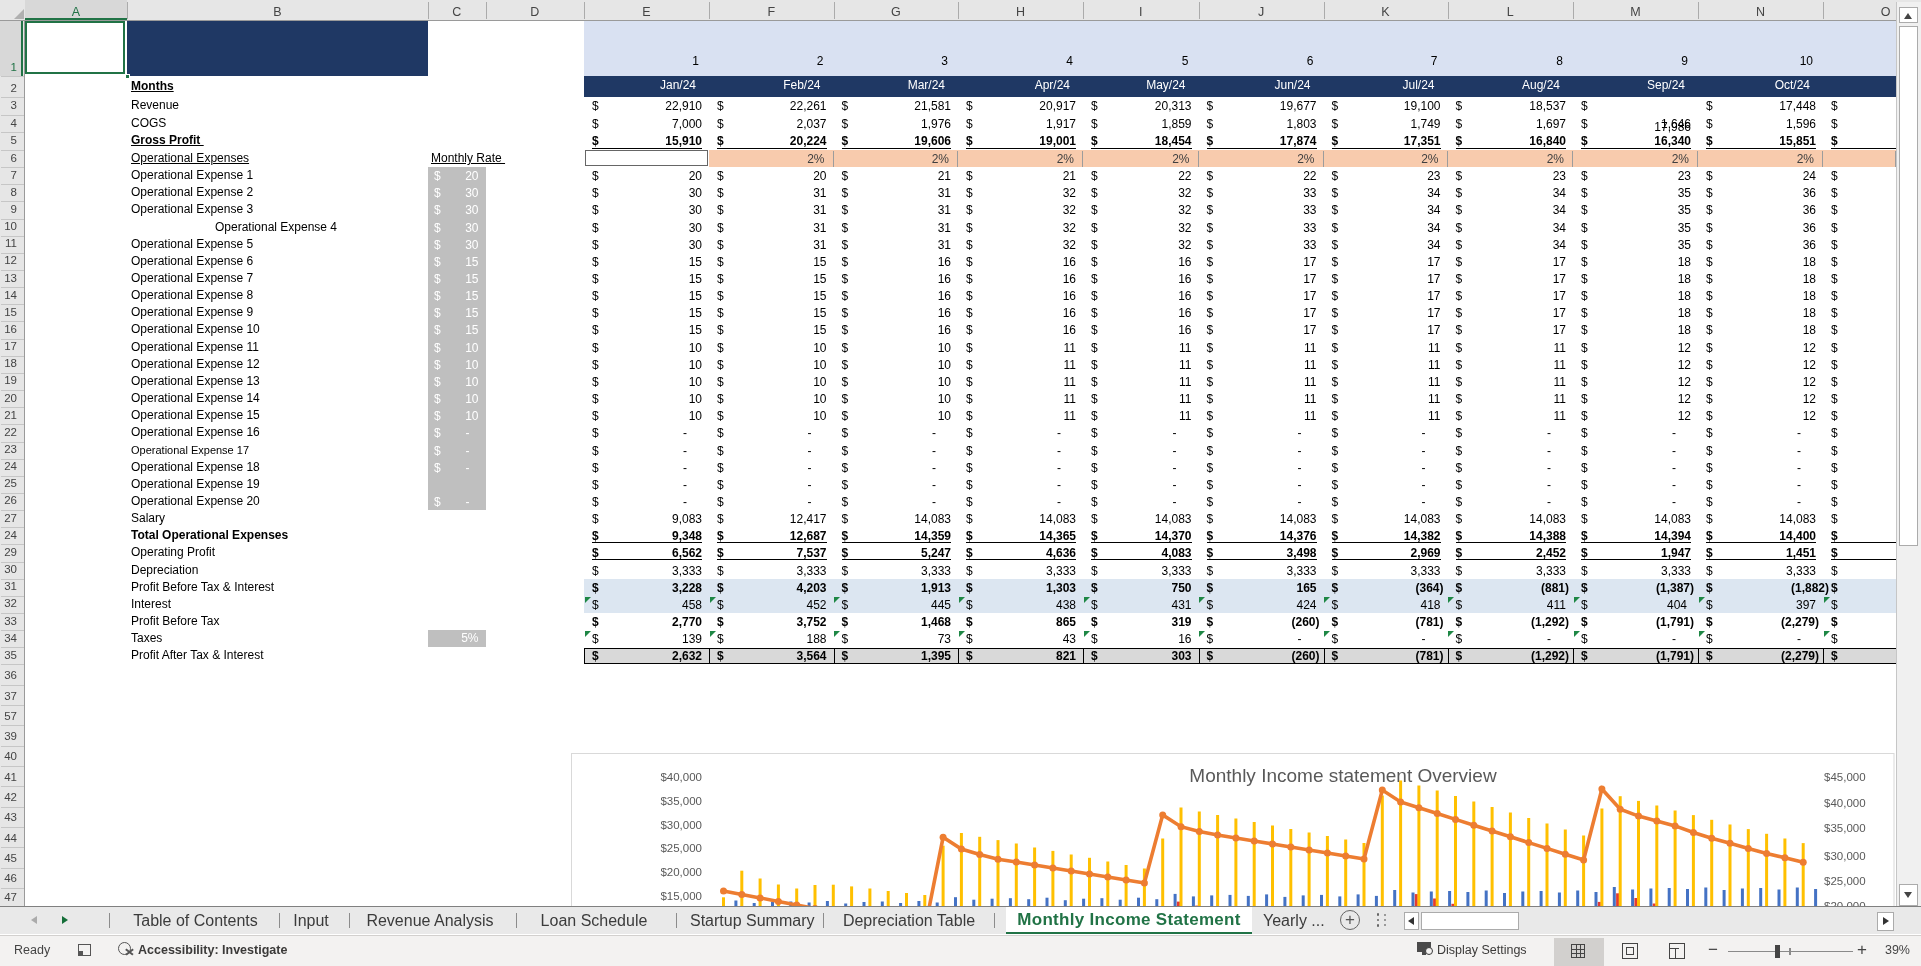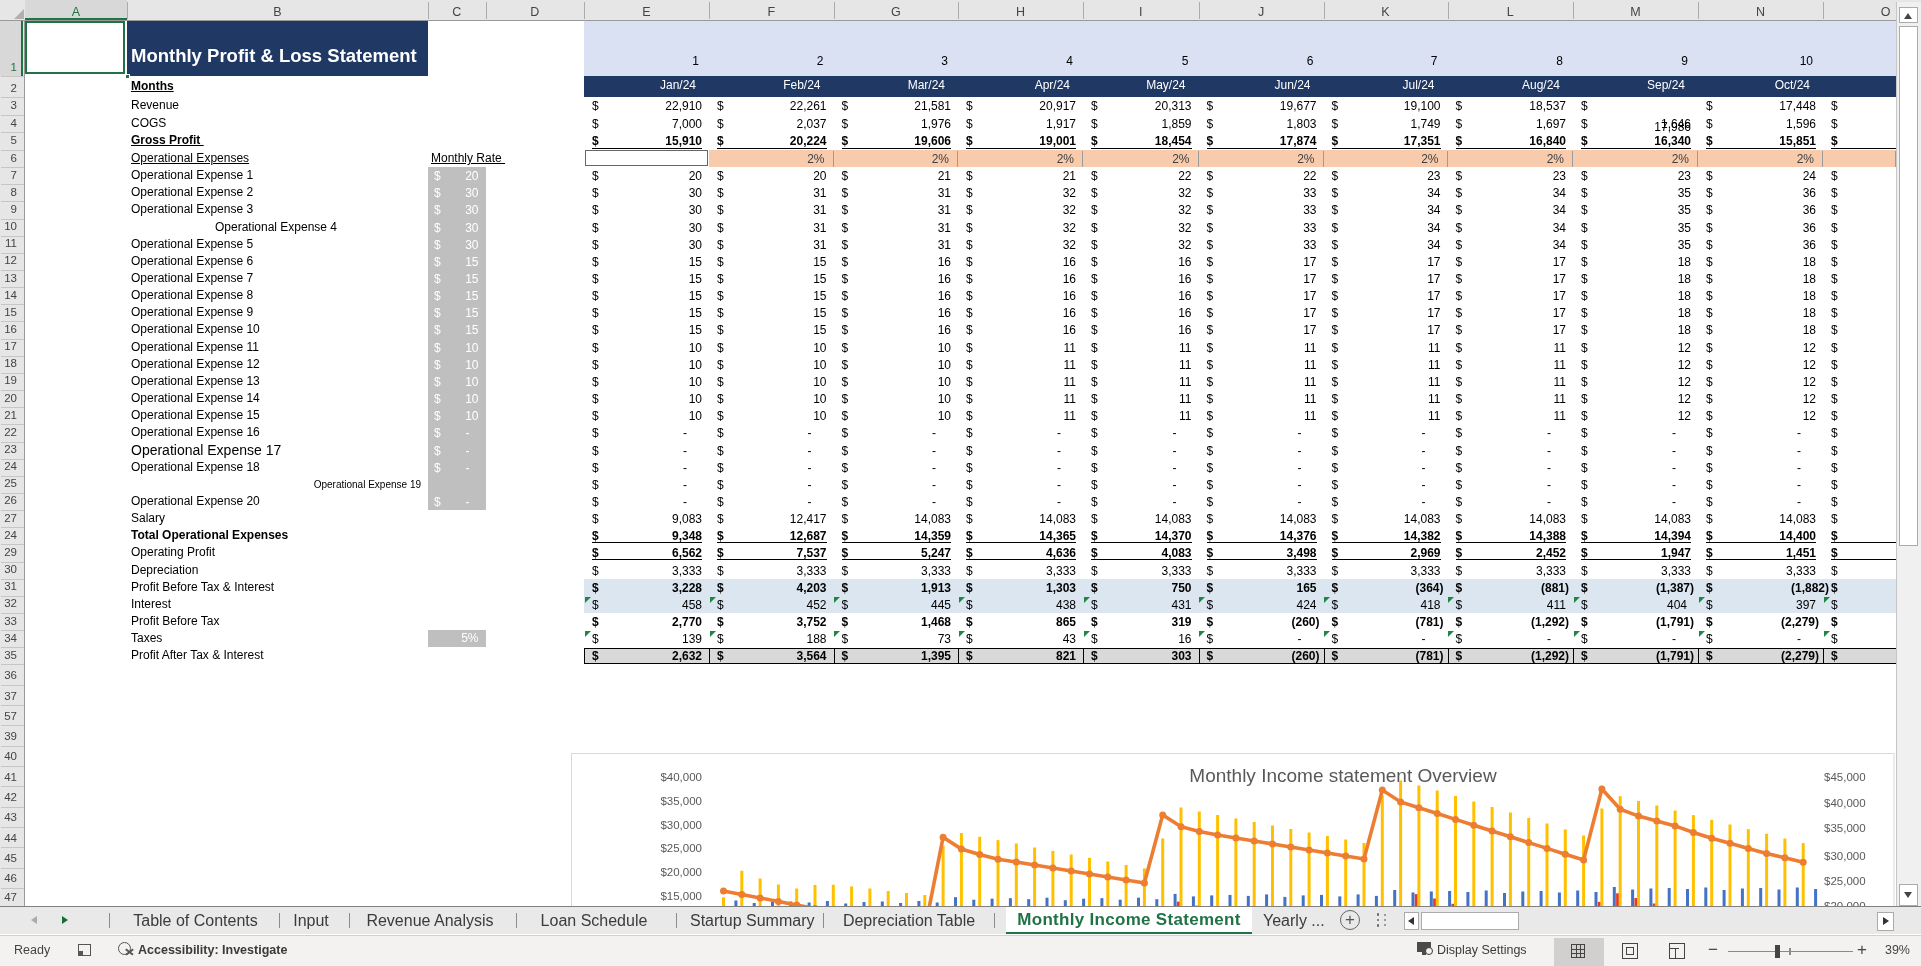--- a/index.html
+++ b/index.html
@@ -134,21 +134,20 @@
     <div class="rhdr" style="left:0px;top:806.6px;width:21px;height:20.3px;color:#444;">43</div>
     <div class="abs" style="left:1px;top:826.9px;width:23px;height:1px;background:#c6c6c6;"></div>
     <div class="rhdr" style="left:0px;top:826.9px;width:21px;height:20.3px;color:#444;">44</div>
     <div class="abs" style="left:1px;top:847.2px;width:23px;height:1px;background:#c6c6c6;"></div>
     <div class="rhdr" style="left:0px;top:847.2px;width:21px;height:20.3px;color:#444;">45</div>
     <div class="abs" style="left:1px;top:867.5px;width:23px;height:1px;background:#c6c6c6;"></div>
     <div class="rhdr" style="left:0px;top:867.5px;width:21px;height:20.3px;color:#444;">46</div>
     <div class="abs" style="left:1px;top:887.8px;width:23px;height:1px;background:#c6c6c6;"></div>
     <div class="rhdr" style="left:0px;top:887.8px;width:21px;height:19.2px;color:#444;">47</div>
     <div class="abs" style="left:127px;top:21px;width:301px;height:55px;background:#1F3864;"></div>
-    <div class="abs" style="left:131px;top:41px;width:297px;height:30px;line-height:30px;color:#fff;font-weight:bold;font-size:18.5px;">Monthly Profit &amp; Loss Statement</div>
     <div class="abs" style="left:584px;top:21px;width:1311.5px;height:55px;background:#D9E1F2;"></div>
     <div class="num" style="left:584px;top:54px;width:115px;height:16px;color:#000;">1</div>
     <div class="num" style="left:709px;top:54px;width:114.5px;height:16px;color:#000;">2</div>
     <div class="num" style="left:833.5px;top:54px;width:114.5px;height:16px;color:#000;">3</div>
     <div class="num" style="left:958px;top:54px;width:115px;height:16px;color:#000;">4</div>
     <div class="num" style="left:1083px;top:54px;width:105.5px;height:16px;color:#000;">5</div>
     <div class="num" style="left:1198.5px;top:54px;width:115px;height:16px;color:#000;">6</div>
     <div class="num" style="left:1323.5px;top:54px;width:114px;height:16px;color:#000;">7</div>
     <div class="num" style="left:1447.5px;top:54px;width:115.5px;height:16px;color:#000;">8</div>
     <div class="num" style="left:1573px;top:54px;width:115px;height:16px;color:#000;">9</div>
@@ -203,23 +202,23 @@
     <div class="abs" style="left:131px;top:270px;width:290px;height:17.1px;line-height:17.1px;font-size:12px;">Operational Expense 7</div>
     <div class="abs" style="left:131px;top:287.1px;width:290px;height:17.1px;line-height:17.1px;font-size:12px;">Operational Expense 8</div>
     <div class="abs" style="left:131px;top:304.3px;width:290px;height:17.1px;line-height:17.1px;font-size:12px;">Operational Expense 9</div>
     <div class="abs" style="left:131px;top:321.4px;width:290px;height:17.1px;line-height:17.1px;font-size:12px;">Operational Expense 10</div>
     <div class="abs" style="left:131px;top:338.6px;width:290px;height:17.1px;line-height:17.1px;font-size:12px;">Operational Expense 11</div>
     <div class="abs" style="left:131px;top:355.7px;width:290px;height:17.1px;line-height:17.1px;font-size:12px;">Operational Expense 12</div>
     <div class="abs" style="left:131px;top:372.9px;width:290px;height:17.1px;line-height:17.1px;font-size:12px;">Operational Expense 13</div>
     <div class="abs" style="left:131px;top:390px;width:290px;height:17.1px;line-height:17.1px;font-size:12px;">Operational Expense 14</div>
     <div class="abs" style="left:131px;top:407.2px;width:290px;height:17.1px;line-height:17.1px;font-size:12px;">Operational Expense 15</div>
     <div class="abs" style="left:131px;top:424.3px;width:290px;height:17.1px;line-height:17.1px;font-size:12px;">Operational Expense 16</div>
-    <div class="abs" style="left:131px;top:441.5px;width:290px;height:17.1px;line-height:17.1px;font-size:14px;">Operational Expense 17</div>
+    <div class="abs" style="left:131px;top:441.5px;width:290px;height:17.1px;line-height:17.1px;font-size:11px;">Operational Expense 17</div>
     <div class="abs" style="left:131px;top:458.6px;width:290px;height:17.1px;line-height:17.1px;font-size:12px;">Operational Expense 18</div>
-    <div class="abs" style="left:131px;top:475.8px;width:290px;height:17.1px;line-height:17.1px;font-size:10px;text-align:right;">Operational Expense 19</div>
+    <div class="abs" style="left:131px;top:475.8px;width:290px;height:17.1px;line-height:17.1px;font-size:12px;">Operational Expense 19</div>
     <div class="abs" style="left:131px;top:492.9px;width:290px;height:17.1px;line-height:17.1px;font-size:12px;">Operational Expense 20</div>
     <div class="abs" style="left:131px;top:510.1px;width:290px;height:17.1px;line-height:17.1px;font-size:12px;">Salary</div>
     <div class="abs" style="left:131px;top:527.2px;width:290px;height:17.1px;line-height:17.1px;font-size:12px;font-weight:bold;">Total Operational Expenses</div>
     <div class="abs" style="left:131px;top:544.4px;width:290px;height:17.1px;line-height:17.1px;font-size:12px;">Operating Profit</div>
     <div class="abs" style="left:131px;top:561.5px;width:290px;height:17.1px;line-height:17.1px;font-size:12px;">Depreciation</div>
     <div class="abs" style="left:131px;top:578.7px;width:290px;height:17.1px;line-height:17.1px;font-size:12px;">Profit Before Tax &amp; Interest</div>
     <div class="abs" style="left:131px;top:595.8px;width:290px;height:17.1px;line-height:17.1px;font-size:12px;">Interest</div>
     <div class="abs" style="left:131px;top:613px;width:290px;height:17.1px;line-height:17.1px;font-size:12px;">Profit Before Tax</div>
     <div class="abs" style="left:131px;top:630.1px;width:290px;height:17.1px;line-height:17.1px;font-size:12px;">Taxes</div>
     <div class="abs" style="left:131px;top:647.3px;width:290px;height:17.1px;line-height:17.1px;font-size:12px;">Profit After Tax &amp; Interest</div>

